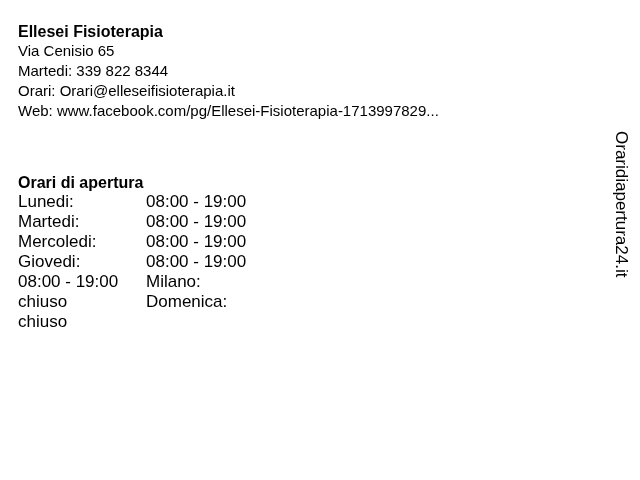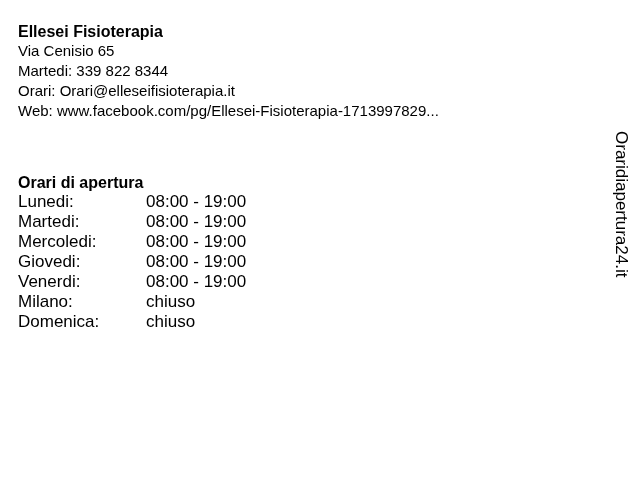--- a/index.html
+++ b/index.html
@@ -85,21 +85,20 @@
 
 <div class="hours-table">
   <span class="day">Lunedi:</span>
   <span class="time">08:00 - 19:00</span>
   <span class="day">Martedi:</span>
   <span class="time">08:00 - 19:00</span>
   <span class="day">Mercoledi:</span>
   <span class="time">08:00 - 19:00</span>
   <span class="day">Giovedi:</span>
   <span class="time">08:00 - 19:00</span>
-  <span class="day">Venerdi:</span>
   <span class="time">08:00 - 19:00</span>
   <span class="day">Milano:</span>
   <span class="time">chiuso</span>
   <span class="day">Domenica:</span>
   <span class="time">chiuso</span>
 </div>
 
 <div class="watermark">Oraridiapertura24.it</div>
 
 </body></html>

